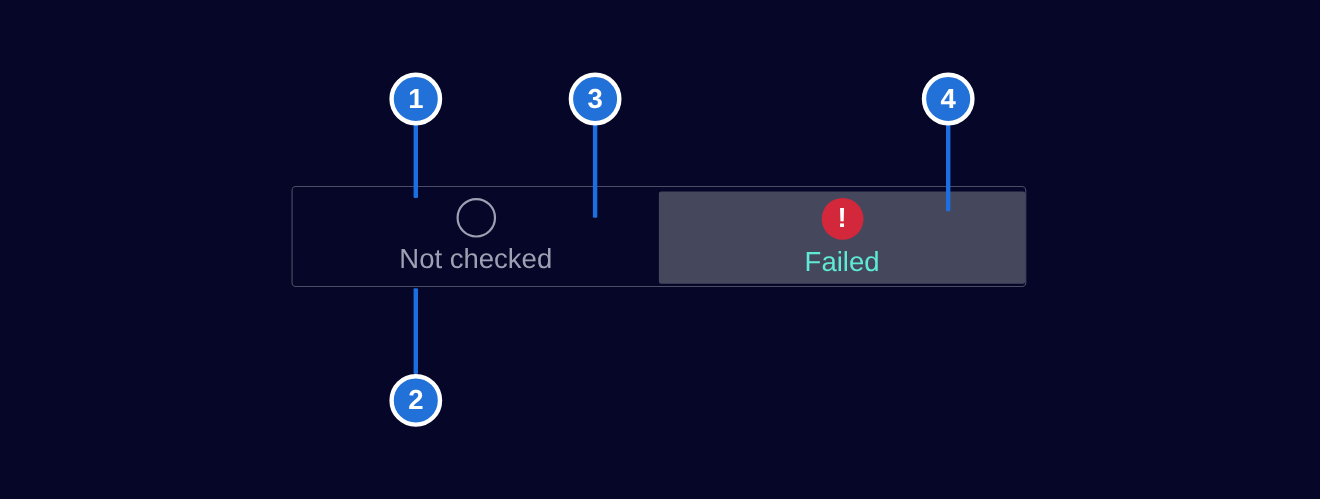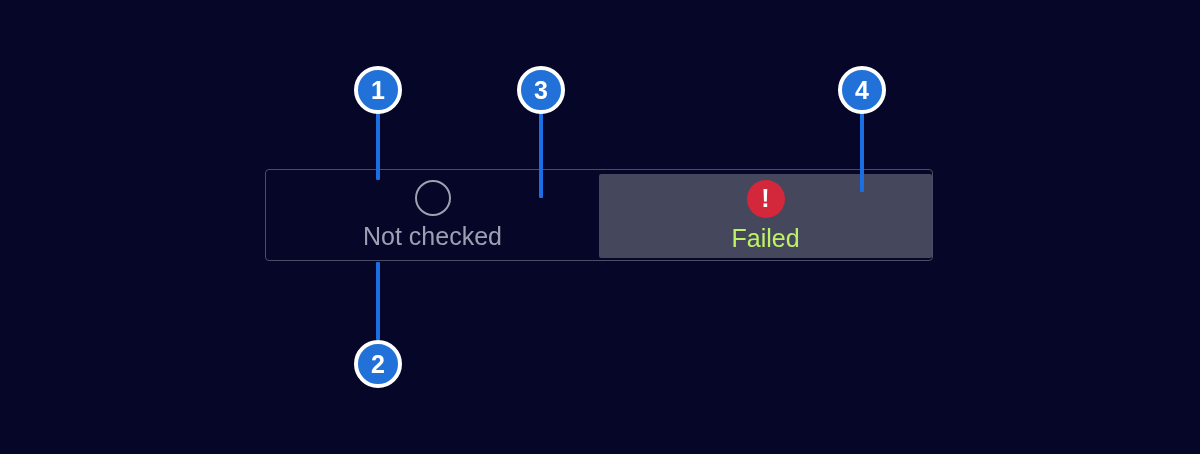--- a/index.html
+++ b/index.html
@@ -28,21 +28,21 @@
     font-size:25px;
     line-height:1.1;
     cursor:default;
   }
   .segment.selected{
     background:#45485d;
     border-radius:2px;
     margin:4px 0 2px 0;
   }
   .segment .label{white-space:nowrap;text-align:center;}
-  .segment.selected .label{color:#bef264;}
+  .segment.selected .label{color:#5eead4;}
   
   .circle-outline{
     width:32px;height:32px;
     border:2px solid #9da0b2;
     border-radius:50%;
     box-sizing:content-box;
   }
   .error-circle{
     width:38px;height:38px;
     background:#d3273c;

